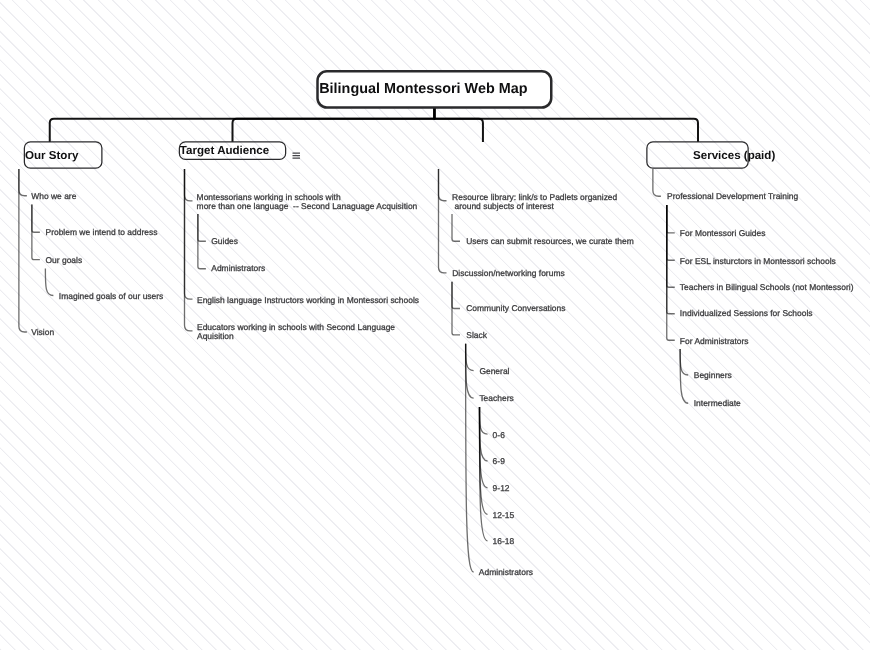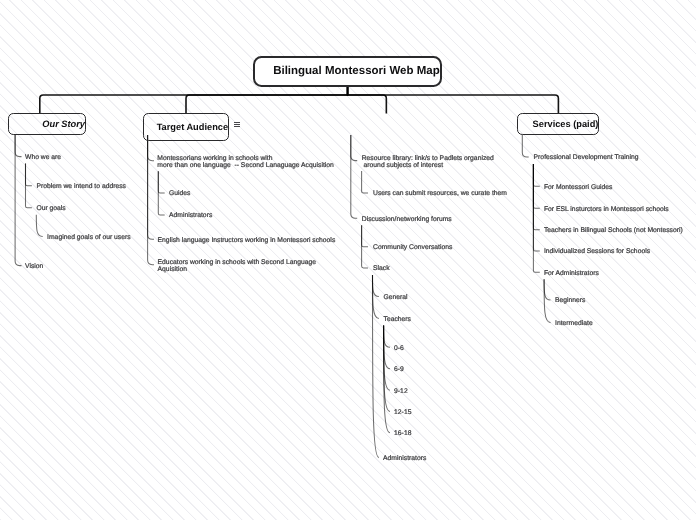--- a/index.html
+++ b/index.html
@@ -8,21 +8,21 @@
        font-family:"Liberation Sans","DejaVu Sans",sans-serif;
        text-rendering:geometricPrecision;}
   #canvas{position:relative;width:696px;height:520px;background:#ffffff;}
   #stripes{position:absolute;left:0;top:0;width:696px;height:520px;
     background-image:repeating-linear-gradient(45deg,
       #ededf1 0px,#ededf1 .6px,
       rgba(255,255,255,0) 1.2px,rgba(255,255,255,0) 8.13px);}
   svg#lines{position:absolute;left:0;top:0;}
   .node{position:absolute;box-sizing:border-box;background:transparent;
         border:1.75px solid #2a2a2c;border-radius:5.3px;
-        display:flex;align-items:center;justify-content:flex-end;}
+        display:flex;align-items:center;justify-content:flex-start;}
   .node .lbl{font-weight:bold;color:#0f0f10;white-space:nowrap;}
   #root{border-width:2.1px;border-radius:8.5px;background:#ffffff;}
   #root .lbl{font-size:11.5px;letter-spacing:0px;}
   .b .lbl{font-size:9.25px;letter-spacing:0px;}
   .leaf{position:absolute;font-size:6.75px;line-height:7.0px;color:#3a3a3c;
         white-space:pre;letter-spacing:0.01px;
         -webkit-text-stroke:0.22px #3a3a3c;}
   .ham{position:absolute;width:5.9px;height:5.8px;}
   .ham i{display:block;height:1.15px;background:#46464a;margin-bottom:1.0px;}
 </style>
@@ -68,27 +68,27 @@
     <g fill="none" stroke="#000000" stroke-opacity="0.92" stroke-width="1.6" stroke-linecap="butt" stroke-linejoin="round">
       <path d="M347.55,86.30 L347.55,95.05 L43.20,95.05 Q39.80,95.05 39.80,98.45 L39.80,113.50"></path>
       <path d="M347.55,86.30 L347.55,95.05 L189.40,95.05 Q186.00,95.05 186.00,98.45 L186.00,113.50"></path>
       <path d="M347.55,86.30 L347.55,95.05 L382.95,95.05 Q386.35,95.05 386.35,98.45 L386.35,113.50"></path>
       <path d="M347.55,86.30 L347.55,95.05 L555.00,95.05 Q558.40,95.05 558.40,98.45 L558.40,113.50"></path>
     </g>
   </svg>
   <div class="node" id="root" style="left:253.4px;top:55.7px;width:188.3px;height:30.9px;">
       <span class="lbl">Bilingual Montessori Web Map</span>
     </div>
-  <div class="node b" style="left:8px;top:112.9px;width:78px;height:21.8px;font-style:italic;">
+  <div class="node b" style="left:19px;top:112.9px;width:63px;height:21.8px;">
       <span class="lbl">Our Story</span>
     </div>
-  <div class="node b" style="left:142.9px;top:112.9px;width:86.2px;height:28px;">
+  <div class="node b" style="left:142.9px;top:112.9px;width:86.2px;height:15px;">
       <span class="lbl">Target Audience</span>
     </div>
-  <div class="node b" style="left:517.4px;top:112.9px;width:82.0px;height:21.8px;">
+  <div class="node b" style="left:517.4px;top:112.9px;width:82.0px;height:21.8px;padding-left:36px;">
       <span class="lbl">Services (paid)</span>
     </div>
   <div class="ham" style="left:233.9px;top:121.9px;">
       <i></i>
       <i></i>
       <i></i>
     </div>
   <div class="leaf" style="left:25.00px;top:154.00px;">Who we are</div>
   <div class="leaf" style="left:36.40px;top:183.20px;">Problem we intend to address</div>
   <div class="leaf" style="left:36.40px;top:205.10px;">Our goals</div>

